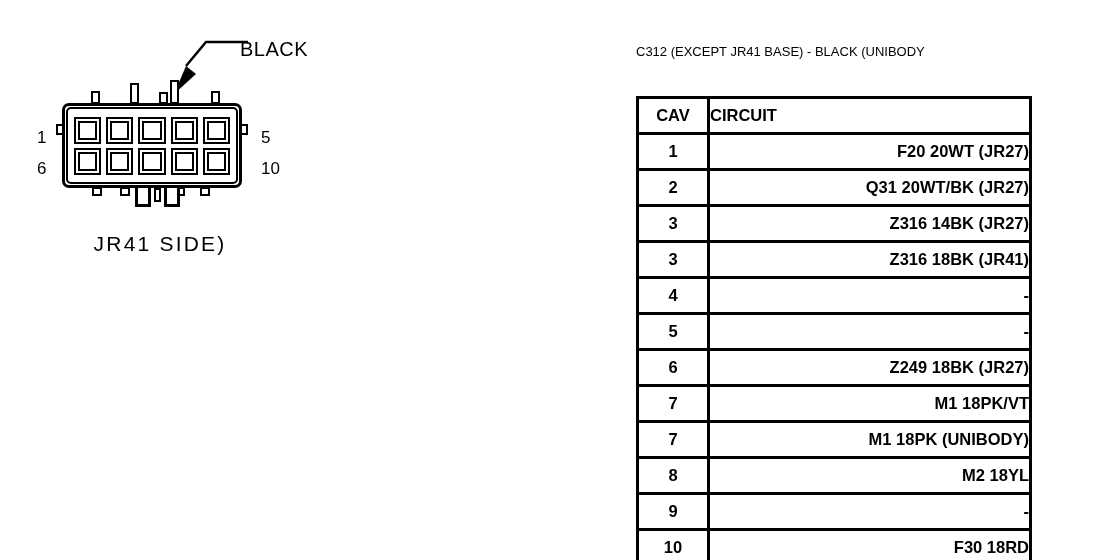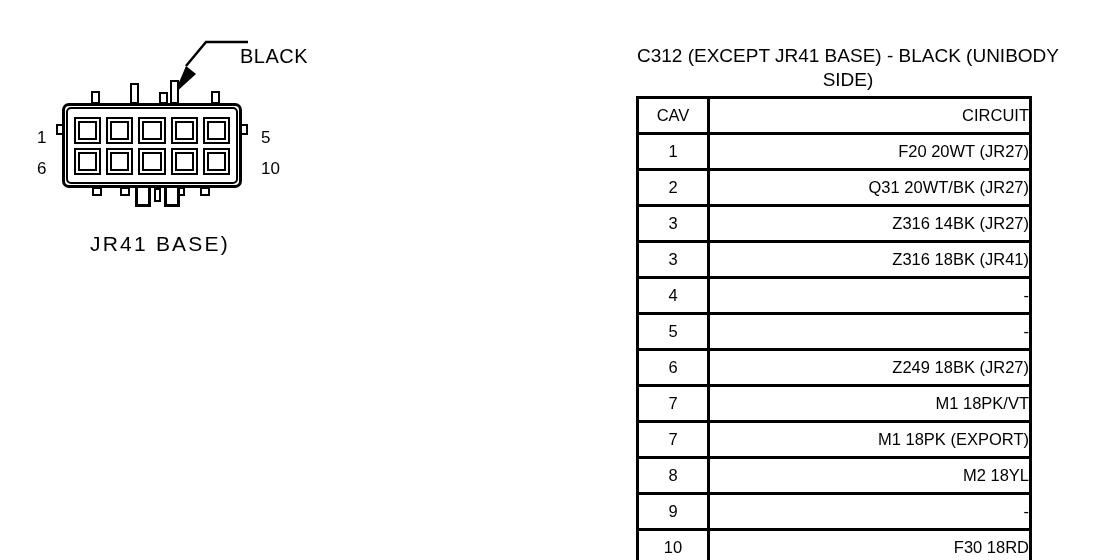--- a/index.html
+++ b/index.html
@@ -26,21 +26,20 @@
   }
 
   
   #callout-label {
     position: absolute;
     left: 240px;
     top: 38px;
     font-size: 20px;
     letter-spacing: 0.5px;
     white-space: nowrap;
-    margin-top: 7px;
   }
   #callout-leader {
     position: absolute;
     left: 160px;
     top: 36px;
   }
 
   
   #connector-body {
     position: absolute;
@@ -153,45 +152,44 @@
   
   #table-panel {
     position: absolute;
     left: 600px;
     top: 0;
     width: 520px;
     height: 560px;
   }
   #table-title {
     position: absolute;
-    left: 28px;
+    left: 36px;
     top: 44px;
     width: 440px;
-    text-align: center;
-    font-size: 19px;
+    font-size: 13px;
     line-height: 1.28;
   }
   #cav-table {
     position: absolute;
     left: 36px;
     top: 96px;
     width: 396px;
     border-collapse: collapse;
     table-layout: fixed;
   }
   #cav-table th, #cav-table td {
     border: 3px solid #000;
     height: 33px;
-    font-weight: normal;
+    font-weight: bold;
     font-size: 16.5px;
     padding: 0;
   }
   .col-cav { width: 68px; text-align: center; }
   .col-circuit { text-align: right; padding-left: 9px; }
-  thead .col-circuit { text-align: right; padding-left: 0; }
+  thead .col-circuit { text-align: left; padding-left: 0; }
 </style>
 </head>
 <body>
 
 <div id="connector-panel">
 
   <div id="callout-label">BLACK</div>
   <svg id="callout-leader" width="90" height="60">
     <path d="M 88 6 L 46 6 L 26 30" stroke="#000" stroke-width="2.5" fill="none"></path>
     <polygon points="26,30 14,58 36,38" fill="#000"></polygon>
@@ -230,28 +228,27 @@
   <div id="latch-left" style="left:135px; top:188px; width:16px; height:19px;"></div>
   <div id="latch-mid" style="left:154px; top:188px; width:7px;  height:14px;"></div>
   <div id="latch-right" style="left:164px; top:188px; width:16px; height:19px;"></div>
 
   <div class="pin-num" id="pin-1">1</div>
   <div class="pin-num" id="pin-6">6</div>
   <div class="pin-num" id="pin-5">5</div>
   <div class="pin-num" id="pin-10">10</div>
 
   <div id="connector-caption">
-    <div>JR41 BASE)</div>
+    <div>JR41 SIDE)</div>
   </div>
 </div>
 
 <div id="table-panel">
   <div id="table-title">
     <div>C312 (EXCEPT JR41 BASE) - BLACK (UNIBODY</div>
-    <div>SIDE)</div>
   </div>
 
   <table id="cav-table">
     <thead>
       <tr>
         <th class="col-cav">CAV</th>
         <th class="col-circuit">CIRCUIT</th>
       </tr>
     </thead>
     <tbody id="cav-table-body">
@@ -282,21 +279,21 @@
         <tr>
           <td class="col-cav">6</td>
           <td class="col-circuit">Z249 18BK (JR27)</td>
         </tr>
         <tr>
           <td class="col-cav">7</td>
           <td class="col-circuit">M1 18PK/VT</td>
         </tr>
         <tr>
           <td class="col-cav">7</td>
-          <td class="col-circuit">M1 18PK (EXPORT)</td>
+          <td class="col-circuit">M1 18PK (UNIBODY)</td>
         </tr>
         <tr>
           <td class="col-cav">8</td>
           <td class="col-circuit">M2 18YL</td>
         </tr>
         <tr>
           <td class="col-cav">9</td>
           <td class="col-circuit">-</td>
         </tr>
         <tr>

